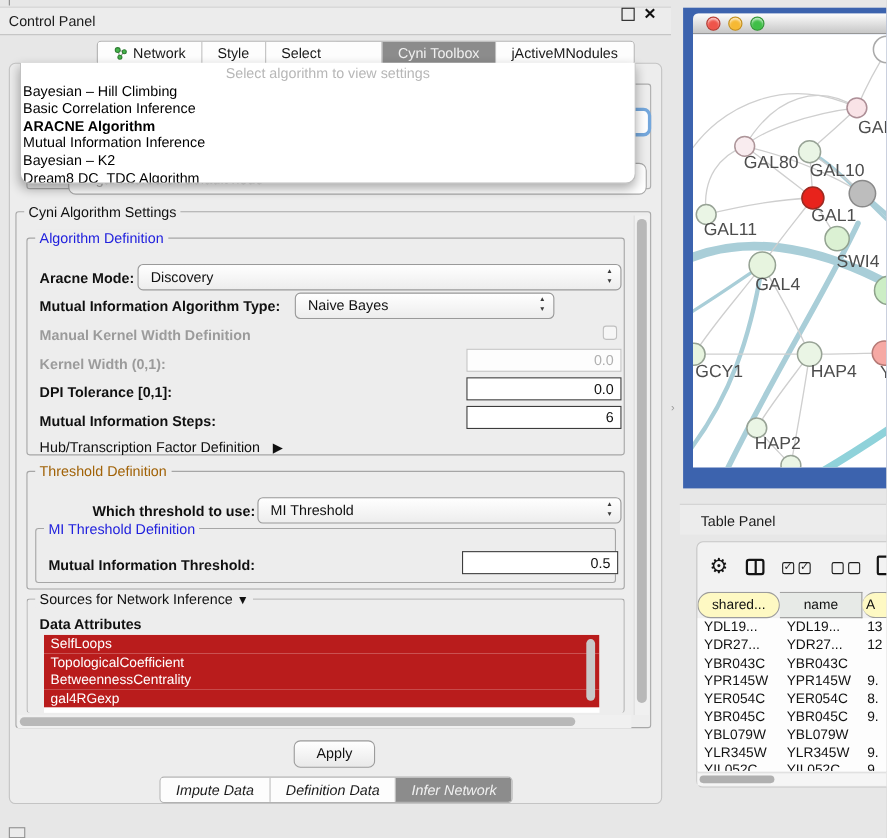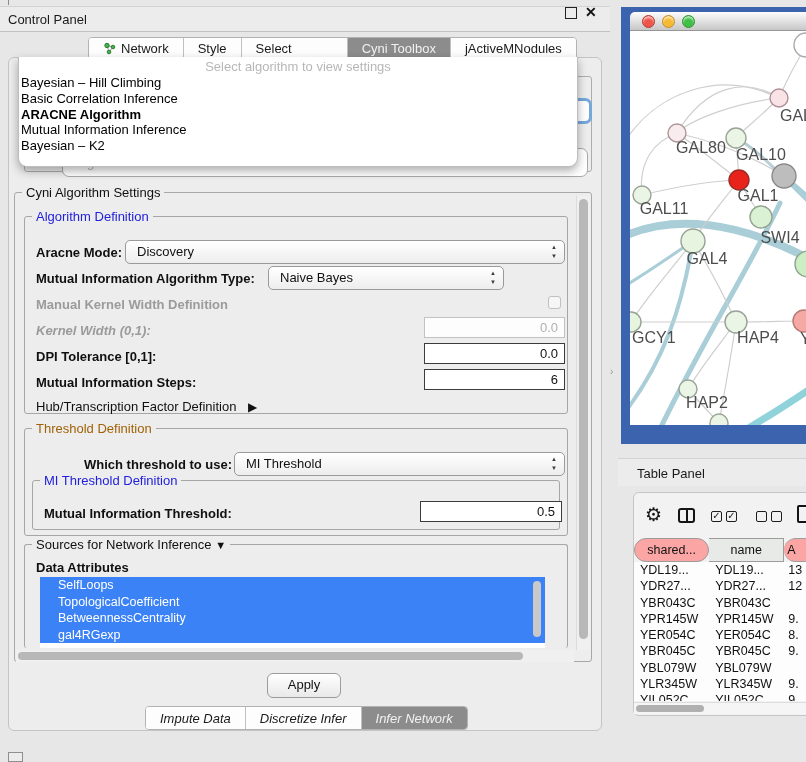--- a/index.html
+++ b/index.html
@@ -61,21 +61,21 @@
   .cbx{position:absolute;width:13px;height:13px;border:1px solid #c0c0c0;border-radius:3px;
        background:#f6f6f6;box-sizing:border-box;z-index:12;}
   .tri{display:inline-block;}
   .vscroll{position:absolute;left:576px;top:196px;width:14px;height:454px;background:#f0f0f0;
            border-left:1px solid #dcdcdc;box-sizing:border-box;z-index:12;}
   .vscroll .thumb{position:absolute;left:2px;top:3px;width:9px;height:440px;background:#b8b8b8;border-radius:5px;}
   .hscroll{position:absolute;left:16px;top:650px;width:558px;height:12px;background:#f0f0f0;z-index:12;}
   .hscroll .thumb{position:absolute;left:2px;top:2px;width:505px;height:8px;background:#b8b8b8;border-radius:4px;}
 
   .src-list{position:absolute;left:40px;top:577px;width:505px;height:71px;background:#fff;z-index:12;overflow:hidden;}
-  .src-row{height:16.5px;line-height:16.5px;background:#3b82f6;color:#fff;font-size:12.5px;padding-left:18px;white-space:nowrap;}
+  .src-row{height:16.5px;line-height:16.5px;background:#b91c1c;color:#fff;font-size:12.5px;padding-left:6px;white-space:nowrap;}
   .src-thumb{position:absolute;left:493px;top:4px;width:8px;height:56px;background:#c9c9c9;border-radius:4px;}
 
   .apply-btn{position:absolute;left:267px;top:673px;width:72px;height:23px;border:1px solid #9c9c9c;
              border-radius:6px;background:linear-gradient(#ffffff,#e9e9e9);font-size:13px;text-align:center;
              line-height:21px;z-index:12;}
   #bottom-tabs{position:absolute;left:145px;top:706px;height:22px;display:flex;z-index:12;
                border:1px solid #b2b2b2;border-radius:4px;background:#fdfdfd;overflow:hidden;}
   #bottom-tabs .tab{display:flex;align-items:center;padding:0 14px;font-size:13px;color:#1a1a1a;
                     border-left:1px solid #c0c0c0;background:#fdfdfd;white-space:nowrap;font-style:italic;}
   #bottom-tabs .tab:first-child{border-left:none;}
@@ -108,21 +108,21 @@
   .split-icon::after{content:"";position:absolute;left:6px;top:0;width:2px;height:11px;background:#141414;}
   .mini-cbx{position:absolute;width:11px;height:11px;border:1.6px solid #1d1d1d;border-radius:2px;
             box-sizing:border-box;font-size:10px;line-height:8px;text-align:center;color:#1d1d1d;}
   .doc-icon{position:absolute;left:797px;top:505px;width:14px;height:18px;border:2px solid #141414;
             border-radius:2px;box-sizing:border-box;background:#f2f2f2;}
   .tbl{position:absolute;left:634px;top:538px;width:182px;height:164px;overflow:hidden;}
   .tbl-header{display:flex;height:24px;}
   .th{box-sizing:border-box;border:1px solid #9c9c9c;border-left:none;font-size:12.5px;
       text-align:center;line-height:22px;background:#e7eae7;overflow:hidden;white-space:nowrap;}
   .th:first-child{border-left:1px solid #9c9c9c;}
-  .th.selcol{background:#fca5a5;border-radius:12px;}
+  .th.selcol{background:#fef9c3;border-radius:12px;}
   .th.c1{width:76px;}.th.c2{width:76px;}.th.c3{width:32px;text-align:left;padding-left:3px;}
   .tbl-rows{background:#fdfdfd;height:139px;overflow:hidden;}
   .tr{display:flex;height:16.3px;line-height:16.3px;font-size:12.5px;white-space:nowrap;}
   .td{overflow:hidden;box-sizing:border-box;}
   .td.c1{width:76px;padding-left:6px;}.td.c2{width:76px;padding-left:6px;}.td.c3{width:32px;padding-left:4px;}
   .tp-hscroll{position:absolute;left:634px;top:702px;width:172px;height:12px;background:#f5f5f5;
               border-top:1px solid #ddd;box-sizing:border-box;}
   .tp-hscroll .thumb{position:absolute;left:2px;top:2px;width:68px;height:7px;background:#b0b0b0;border-radius:4px;}
 </style>
 </head>
@@ -182,21 +182,21 @@
 
   <span class="lbl" style="left:36px;top:271px;">Mutual Information Algorithm Type:</span>
   <div class="combo" style="left:268px;top:266px;width:236px;">
     <span>Naive Bayes</span>
     <span class="arrows">▲<br>▼</span>
   </div>
 
   <span class="lbl dis" style="left:36px;top:297px;">Manual Kernel Width Definition</span>
   <div class="cbx" style="left:548px;top:296px;"></div>
 
-  <span class="lbl dis" style="left:36px;top:323px;font-style:italic;">Kernel Width (0,1):</span>
+  <span class="lbl dis" style="left:36px;top:323px;">Kernel Width (0,1):</span>
   <div class="field dis" style="left:424px;top:317px;width:141px;">0.0</div>
 
   <span class="lbl" style="left:36px;top:349px;">DPI Tolerance [0,1]:</span>
   <div class="field" style="left:424px;top:343px;width:141px;">0.0</div>
 
   <span class="lbl" style="left:36px;top:375px;">Mutual Information Steps:</span>
   <div class="field" style="left:424px;top:369px;width:141px;">6</div>
 
   <span class="lbl normal" style="left:36px;top:399px;">
     <span>Hub/Transcription Factor Definition</span>
@@ -238,35 +238,36 @@
   <div class="hscroll">
     <div class="thumb"></div>
   </div>
 
   <div class="apply-btn">Apply</div>
   <div id="bottom-tabs">
       <div class="tab">
         <span>Impute Data</span>
       </div>
       <div class="tab">
-        <span>Discretize Infer</span>
+        <span>Definition Data</span>
       </div>
       <div class="tab sel">
         <span>Infer Network</span>
       </div>
     </div>
 
   <div class="popup">
     <div class="popup-placeholder">Select algorithm to view settings</div>
     <div id="popup-items">
         <div class="popup-item">Bayesian – Hill Climbing</div>
         <div class="popup-item">Basic Correlation Inference</div>
         <div class="popup-item bold">ARACNE Algorithm</div>
         <div class="popup-item">Mutual Information Inference</div>
         <div class="popup-item">Bayesian – K2</div>
+        <div class="popup-item">Dream8 DC_TDC Algorithm</div>
       </div>
   </div>
 
   <div class="corner-frag"></div>
   <div class="splitter-mark">›</div>
 
   <div class="net-frame"></div>
   <div class="net-titlebar">
     <div class="tl red"></div>
     <div class="tl yellow"></div>

